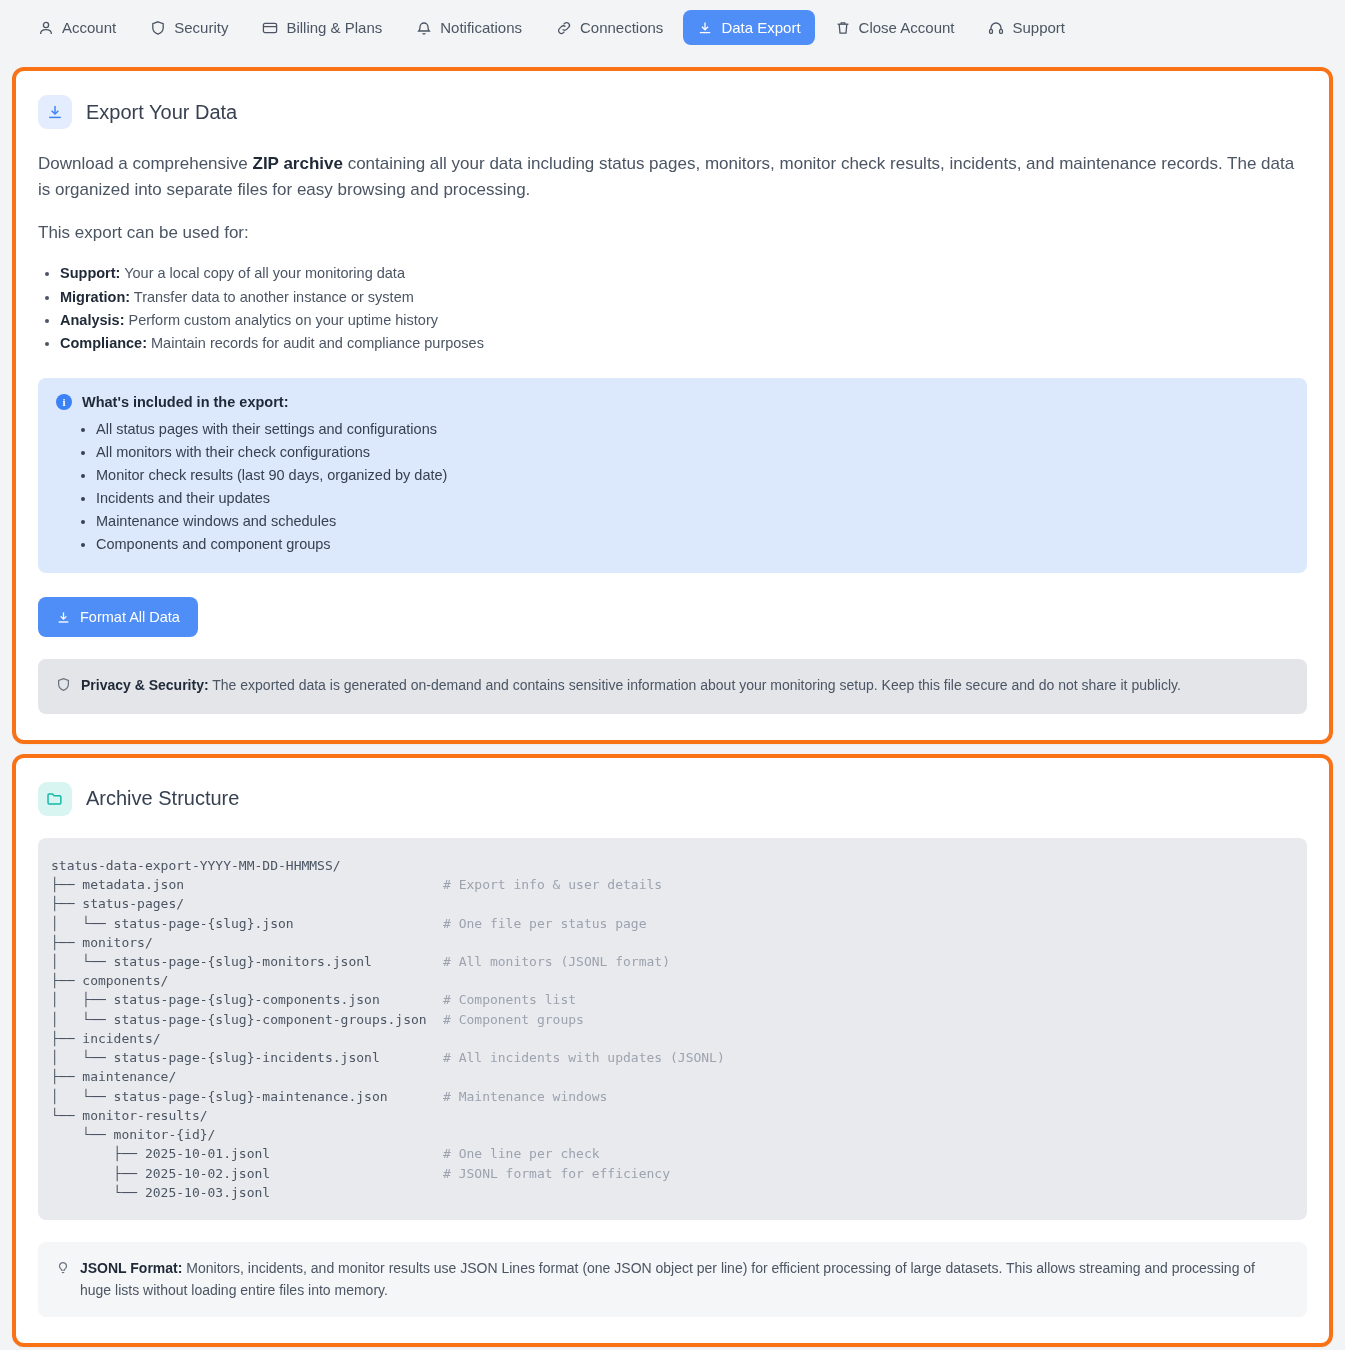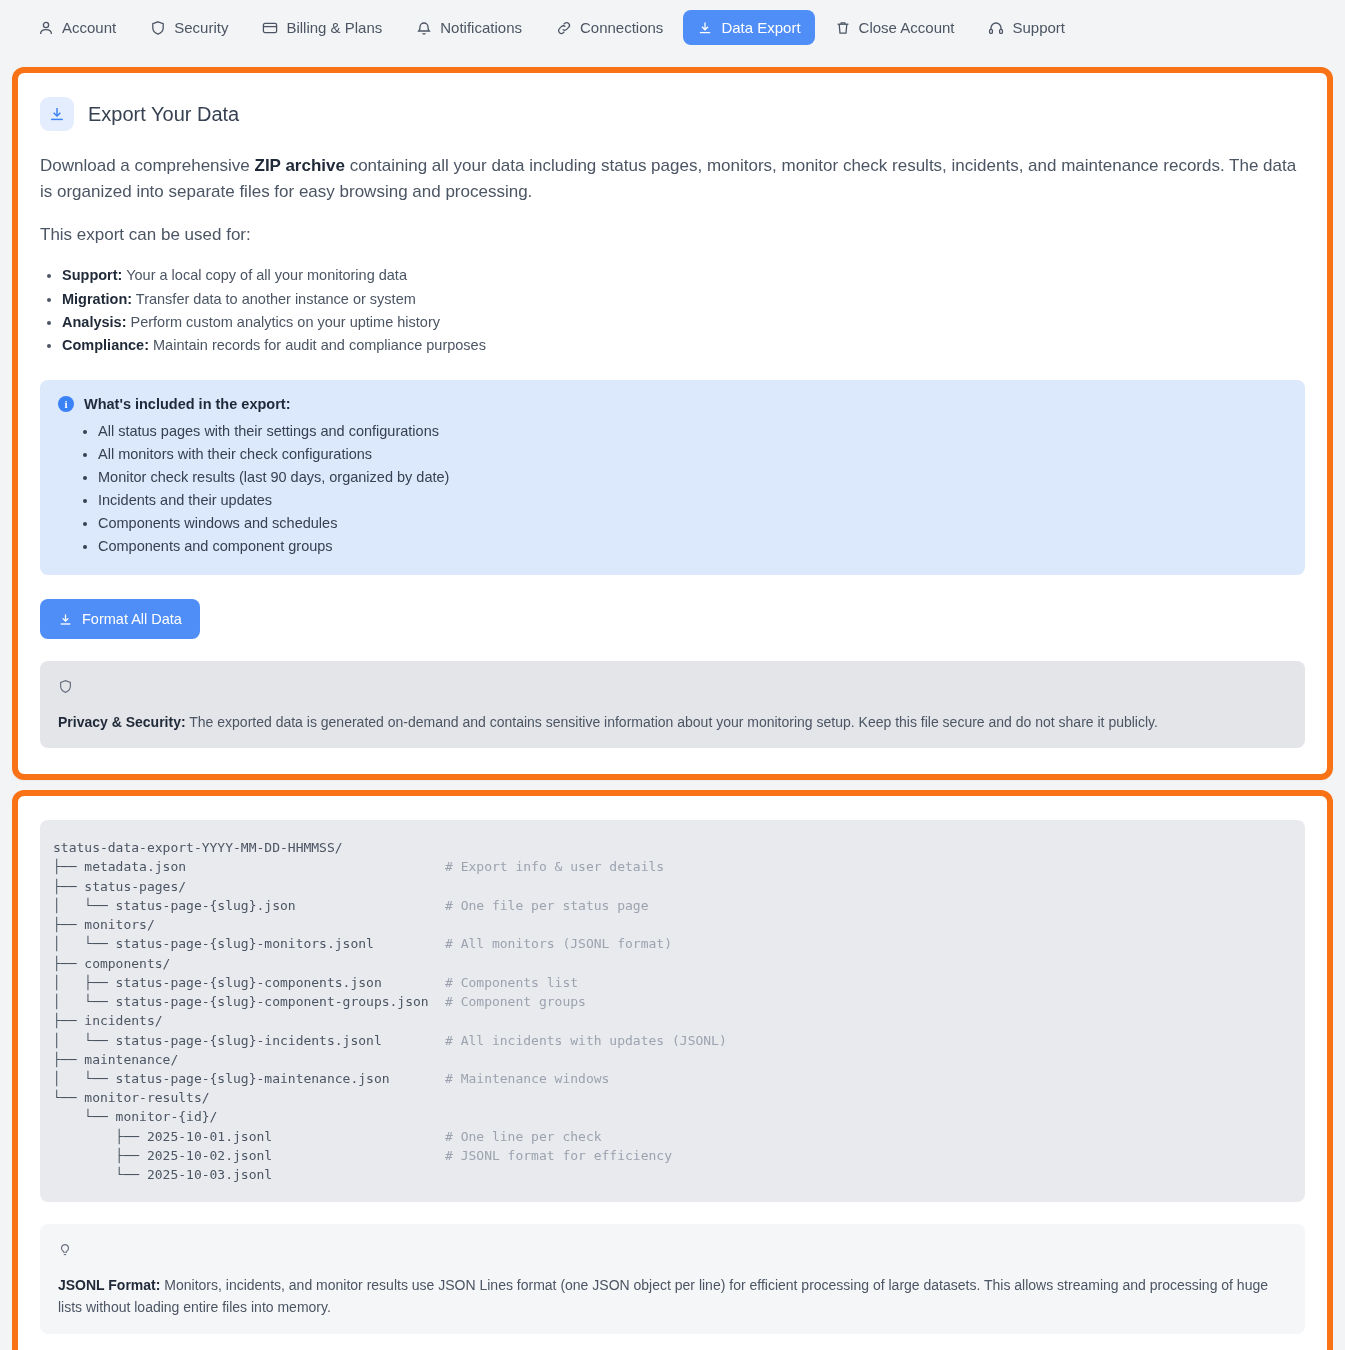--- a/index.html
+++ b/index.html
@@ -39,21 +39,21 @@
     display: inline-flex;
     align-items: center;
     justify-content: center;
     width: 16px; height: 16px;
   }
   .nav-ico svg { display: block; }
 
   
   .card {
     background: #ffffff;
-    border: 6px solid #f97316;
+    border: 4px solid #f97316;
     border-radius: 12px;
     margin: 10px 12px 0 12px;
     padding: 24px 22px 26px 22px;
     box-shadow: 0 1px 2px rgba(16,24,40,.04);
   }
   .card-head {
     display: flex;
     align-items: center;
     gap: 14px;
     margin-bottom: 22px;
@@ -129,21 +129,20 @@
   
   .notice {
     border-radius: 8px;
     padding: 15px 18px;
     font-size: 14px;
     line-height: 1.6;
     color: #4b5563;
     display: flex;
     gap: 10px;
     align-items: flex-start;
-    flex-direction: column;
   }
   .notice b { color: #1f2937; font-weight: 700; }
   .notice-gray { background: #e3e5e9; }
   .notice-light { background: #f5f6f8; }
   .notice .n-ico { flex: none; margin-top: 2px; color: #6b7280; }
 
   
   .tree {
     background: #e8eaee;
     border-radius: 8px;
@@ -276,21 +275,21 @@
   <div class="info-panel">
     <div class="info-head">
       <span class="info-icon">i</span>
       <span>What's included in the export:</span>
     </div>
     <ul>
       <li>All status pages with their settings and configurations</li>
       <li>All monitors with their check configurations</li>
       <li>Monitor check results (last 90 days, organized by date)</li>
       <li>Incidents and their updates</li>
-      <li>Components windows and schedules</li>
+      <li>Maintenance windows and schedules</li>
       <li>Components and component groups</li>
     </ul>
   </div>
 
   <button class="export-btn">
     <span class="nav-ico">
       <svg width="15" height="15" viewBox="0 0 16 16" fill="none" stroke="currentColor" stroke-width="1.4">
         <path d="M8 2.6v7"></path>
           <path d="M5 6.8 8 9.8l3-3"></path>
           <path d="M2.8 12.8h10.4"></path>
@@ -305,20 +304,28 @@
         <path d="M8 1.8 13.2 3.6v4.2c0 3.2-2.2 5.4-5.2 6.4-3-1-5.2-3.2-5.2-6.4V3.6z"></path>
       </svg>
     </span>
     <span><b>Privacy &amp; Security:</b><span> The exported data is generated on-demand and contains sensitive information about your monitoring setup. Keep this file secure and do not share it publicly.</span></span>
   </div>
 
 </div>
 
 <div class="card">
 
+  <div class="card-head">
+    <span class="card-badge badge-teal">
+      <svg width="18" height="18" viewBox="0 0 16 16" fill="none" stroke="currentColor" stroke-width="1.3">
+        <path d="M1.8 4.6a1 1 0 0 1 1-1h3l1.4 1.6h5a1 1 0 0 1 1 1v5.2a1 1 0 0 1-1 1H2.8a1 1 0 0 1-1-1z"></path>
+      </svg>
+    </span>
+    <span class="card-title">Archive Structure</span>
+  </div>
 
 
   <div class="tree"><span class="tree-row"><span class="tree-path">status-data-export-YYYY-MM-DD-HHMMSS/</span><span class="cmt"></span></span><span class="tree-row"><span class="tree-path">├── metadata.json</span><span class="cmt"># Export info &amp; user details</span></span><span class="tree-row"><span class="tree-path">├── status-pages/</span><span class="cmt"></span></span><span class="tree-row"><span class="tree-path">│   └── status-page-{slug}.json</span><span class="cmt"># One file per status page</span></span><span class="tree-row"><span class="tree-path">├── monitors/</span><span class="cmt"></span></span><span class="tree-row"><span class="tree-path">│   └── status-page-{slug}-monitors.jsonl</span><span class="cmt"># All monitors (JSONL format)</span></span><span class="tree-row"><span class="tree-path">├── components/</span><span class="cmt"></span></span><span class="tree-row"><span class="tree-path">│   ├── status-page-{slug}-components.json</span><span class="cmt"># Components list</span></span><span class="tree-row"><span class="tree-path">│   └── status-page-{slug}-component-groups.json</span><span class="cmt"># Component groups</span></span><span class="tree-row"><span class="tree-path">├── incidents/</span><span class="cmt"></span></span><span class="tree-row"><span class="tree-path">│   └── status-page-{slug}-incidents.jsonl</span><span class="cmt"># All incidents with updates (JSONL)</span></span><span class="tree-row"><span class="tree-path">├── maintenance/</span><span class="cmt"></span></span><span class="tree-row"><span class="tree-path">│   └── status-page-{slug}-maintenance.json</span><span class="cmt"># Maintenance windows</span></span><span class="tree-row"><span class="tree-path">└── monitor-results/</span><span class="cmt"></span></span><span class="tree-row"><span class="tree-path">    └── monitor-{id}/</span><span class="cmt"></span></span><span class="tree-row"><span class="tree-path">        ├── 2025-10-01.jsonl</span><span class="cmt"># One line per check</span></span><span class="tree-row"><span class="tree-path">        ├── 2025-10-02.jsonl</span><span class="cmt"># JSONL format for efficiency</span></span><span class="tree-row"><span class="tree-path">        └── 2025-10-03.jsonl</span><span class="cmt"></span></span></div>
 
   <div class="notice notice-light">
     <span class="n-ico">
       <svg width="14" height="14" viewBox="0 0 16 16" fill="none" stroke="currentColor" stroke-width="1.3">
         <path d="M8 1.8a4 4 0 0 0-2.4 7.2c.5.4.8 1 .8 1.6h3.2c0-.6.3-1.2.8-1.6A4 4 0 0 0 8 1.8z"></path>
         <path d="M6.6 13.2h2.8"></path>
       </svg>

